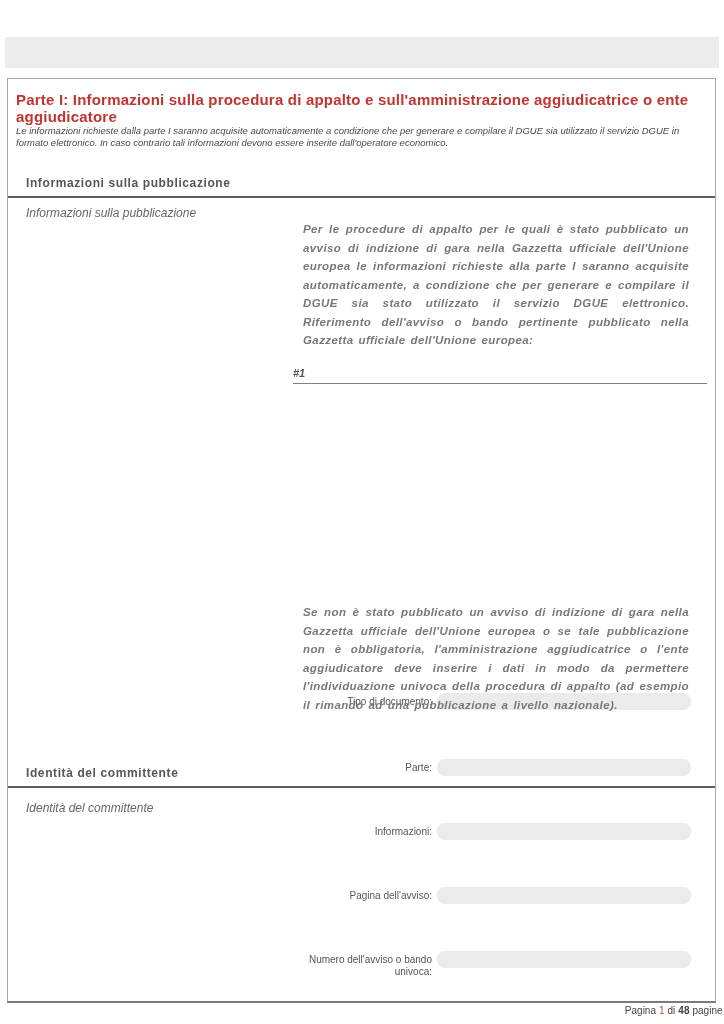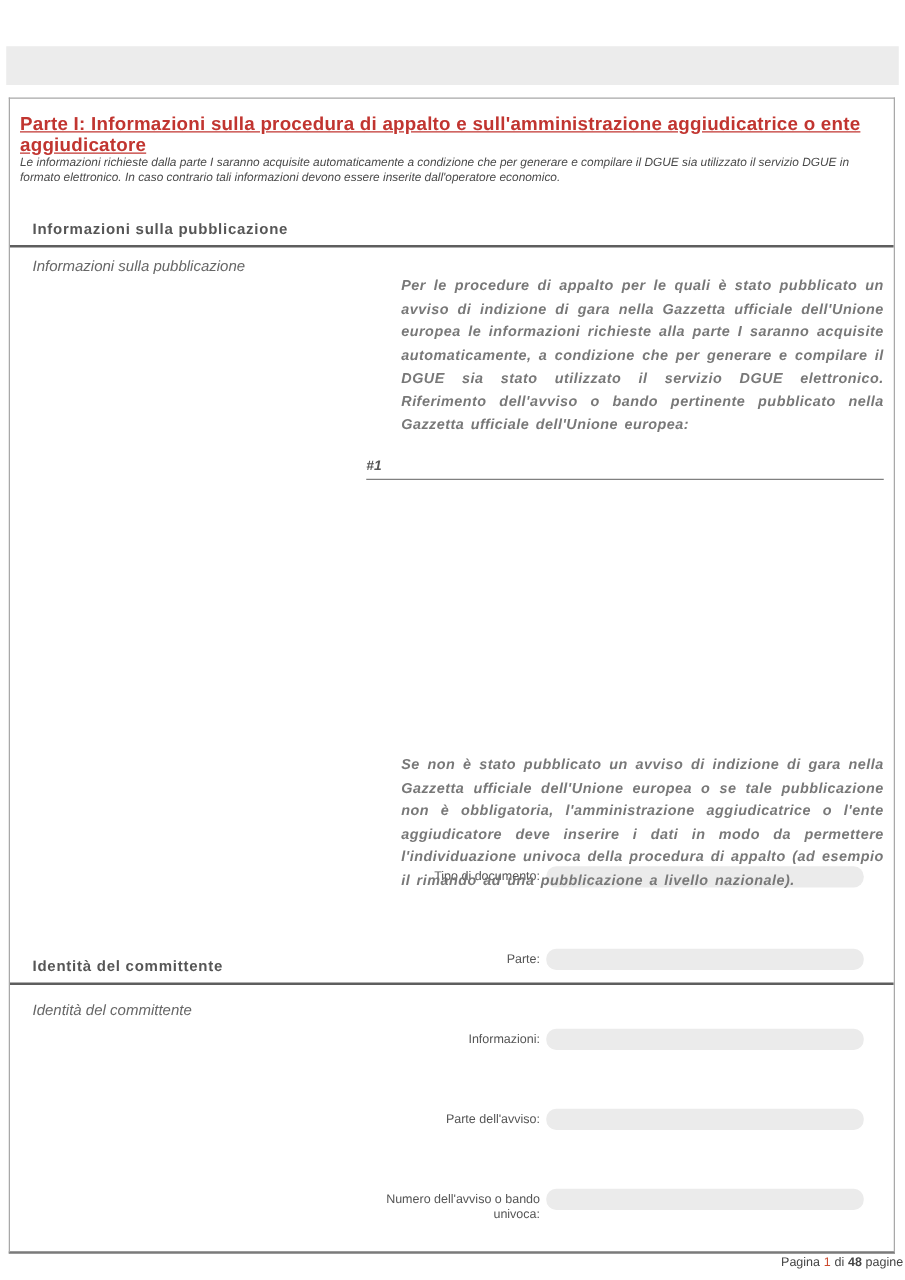--- a/index.html
+++ b/index.html
@@ -13,41 +13,41 @@
     background:#ececec;
   }
   .panel {
     position:absolute; left:7px; top:78px; width:709px; height:925px;
     border:1px solid #a8a8a8; border-bottom:2px solid #7a7a7a;
     background:#ffffff; overflow:hidden;
   }
   .part-title {
     position:absolute; left:8px; top:12px; width:692px;
     font-size:15px; font-weight:bold; line-height:17px;
-    color:#c13530; letter-spacing:0.2px;text-decoration:underline;
+    color:#c13530; letter-spacing:0.2px;
   }
   .part-subtitle {
     position:absolute; left:8px; top:46px; width:694px;
     font-size:9.5px; font-style:italic; line-height:11.5px; color:#4a4a4a;
   }
   .section-header {
     position:absolute; left:0; width:100%;
     padding:0 0 6px 18px; border-bottom:2px solid #5e5e5e;
     font-size:12px; font-weight:bold; color:#565656; letter-spacing:0.6px;
   }
   .sh1 { top:97px; }
   .sh2 { top:687px; }
   .side-label {
     position:absolute; left:18px; width:260px;
     font-size:12px; font-style:italic; color:#666;
   }
   .sl1 { top:127px; }
   .sl2 { top:722px; }
   .para {
-    position:absolute; left:313px; width:386px;
+    position:absolute; left:295px; width:386px;
     font-size:11.5px; font-weight:bold; font-style:italic;
     color:#787878; line-height:18.5px; text-align:justify;
     letter-spacing:0.4px; word-spacing:1.5px;
   }
   .p-intro { top:141px; }
   .p-note  { top:524px; }
   .item-index {
     position:absolute; left:285px; top:288px; width:414px;
     padding-bottom:4px; border-bottom:1px solid #808080;
     font-size:11px; font-weight:bold; font-style:italic; color:#555;
@@ -112,21 +112,21 @@
     <div class="flabel center" style="top:340px">Parte:</div>
     <input class="finput" style="top: 340px;" type="text" value="">
   </div>
 
   <div class="frow" style="top:372px">
     <div class="flabel center" style="top:372px">Informazioni:</div>
     <input class="finput" style="top: 372px;" type="text" value="">
   </div>
 
   <div class="frow" style="top:404px">
-    <div class="flabel center" style="top:404px">Parte dell'avviso:</div>
+    <div class="flabel center" style="top:404px">Pagina dell'avviso:</div>
     <input class="finput" style="top: 404px;" type="text" value="">
   </div>
 
   <div class="frow" style="top:436px">
     <div class="flabel" style="top:436px">Numero dell'avviso o bando univoca:</div>
     <input class="finput" style="top: 436px;" type="text" value="">
   </div>
 
   <div class="frow" style="top:483px">
     

